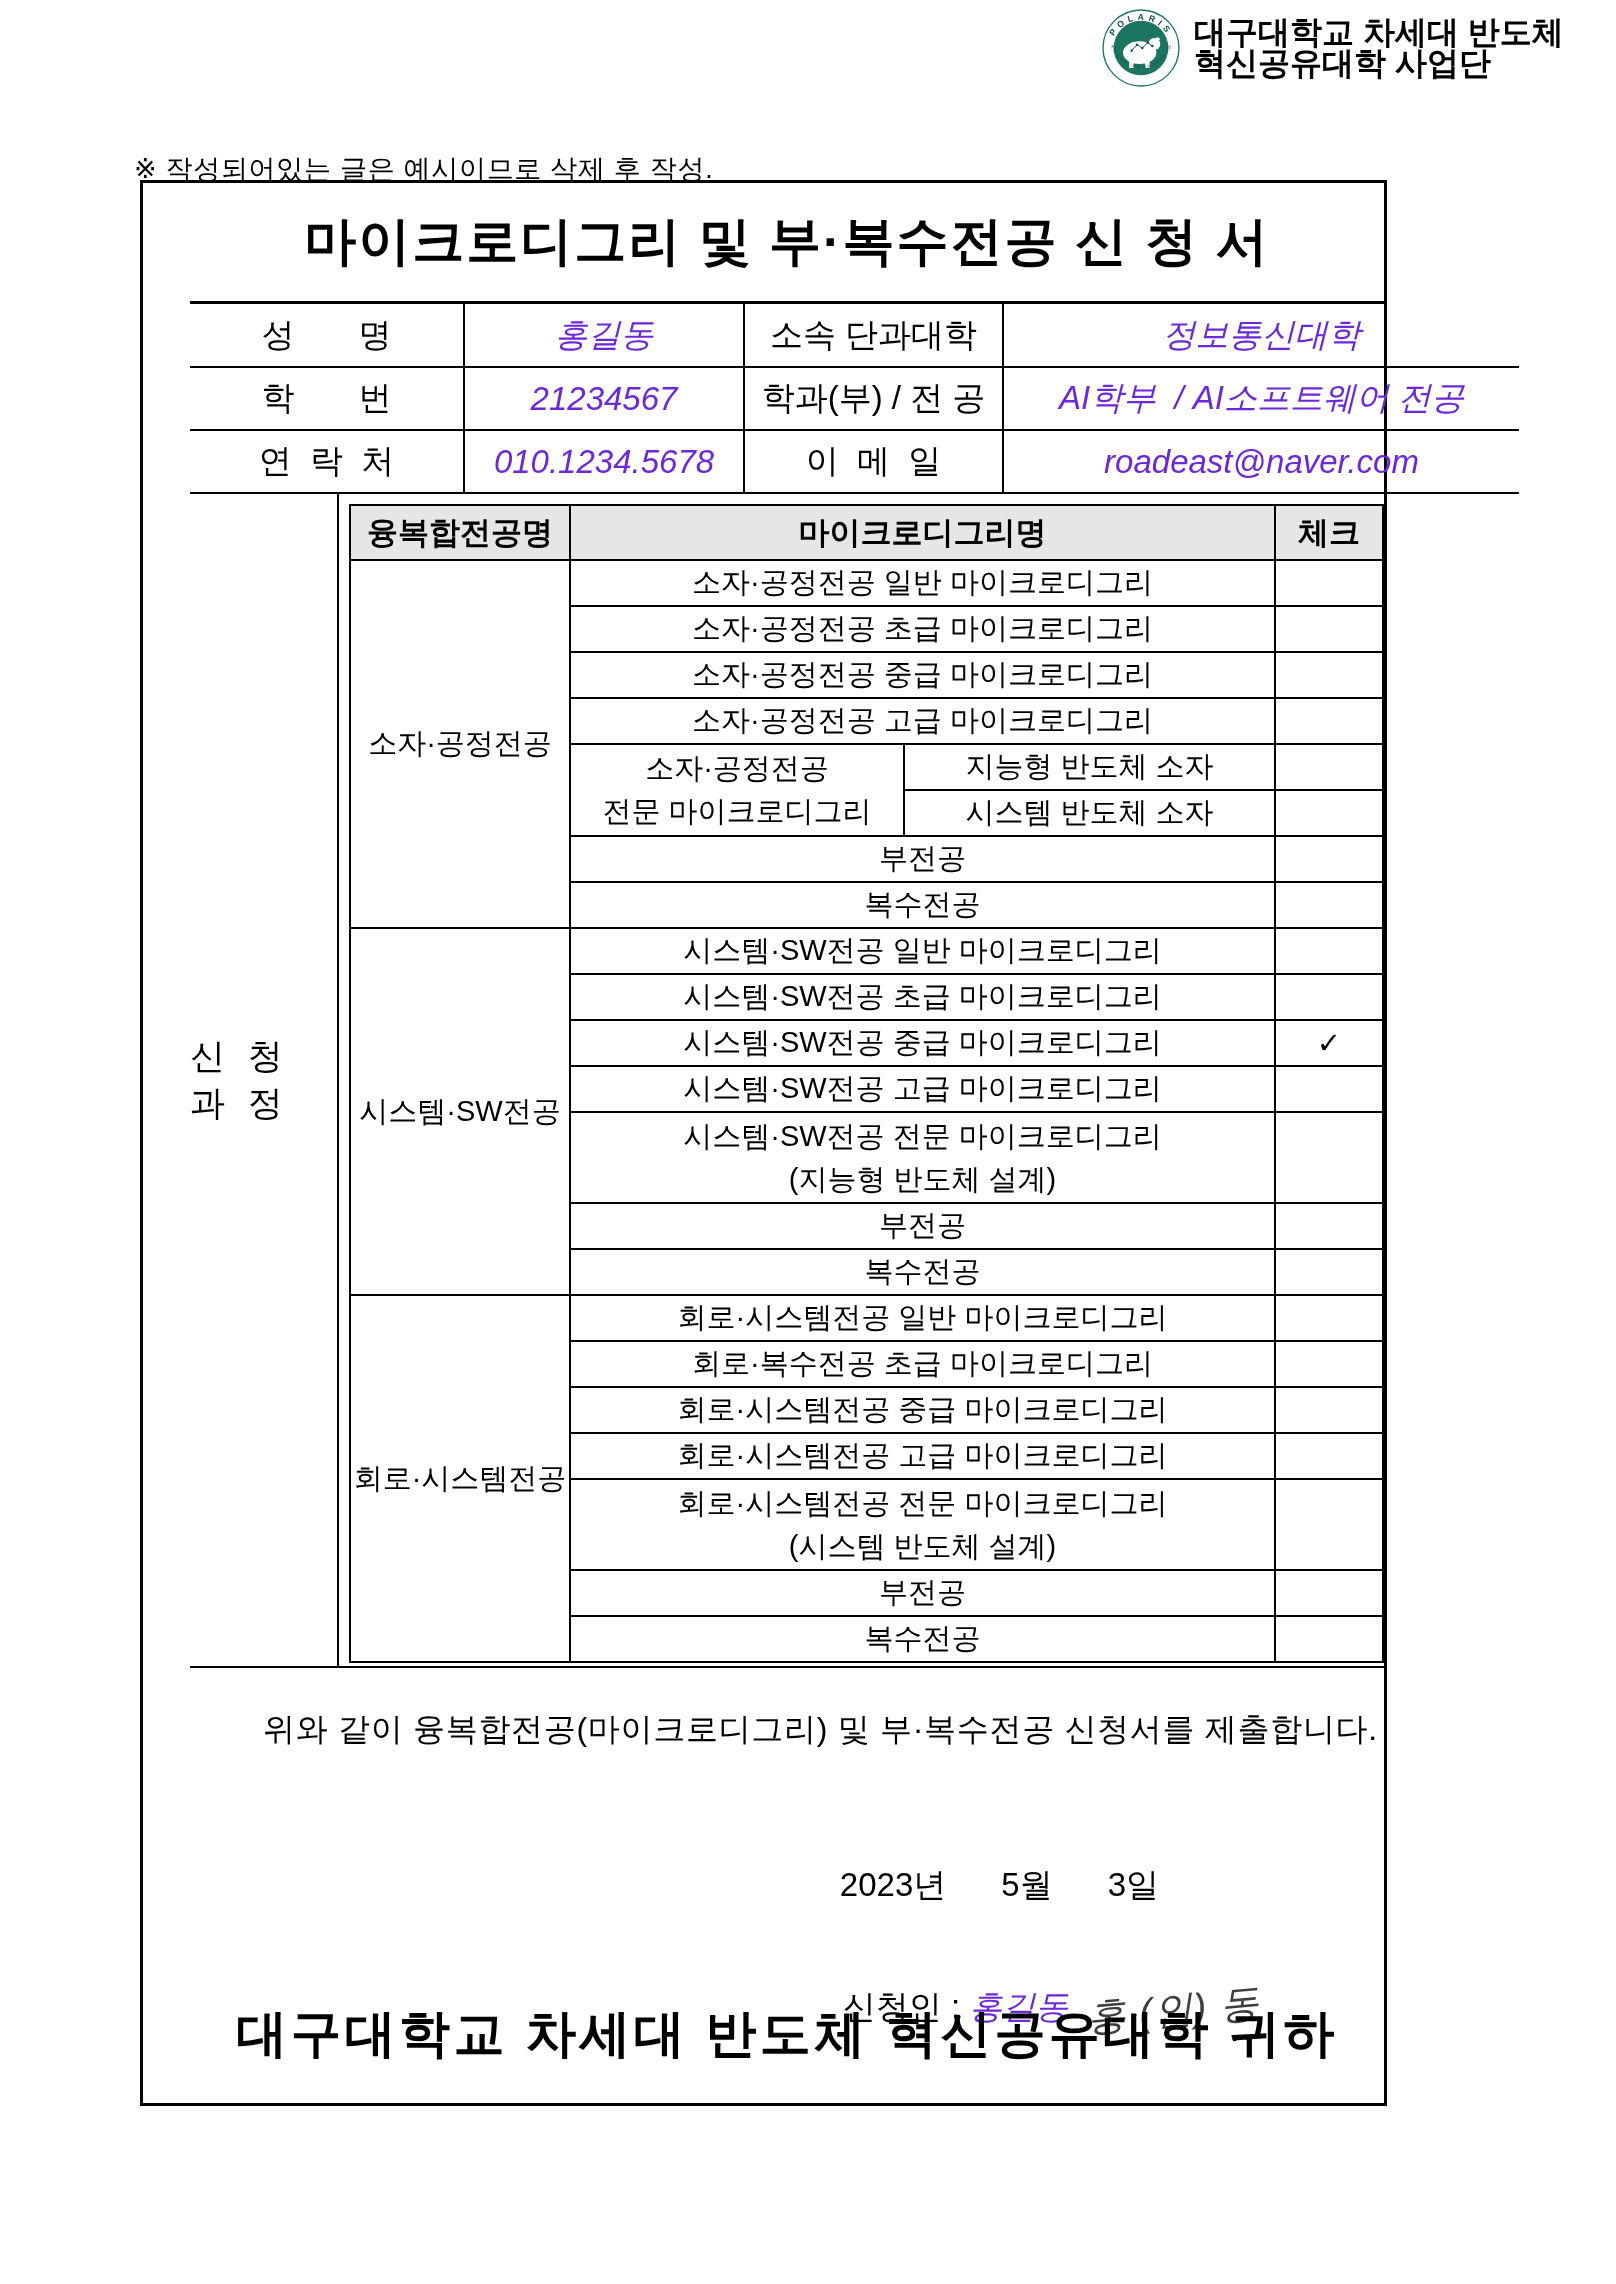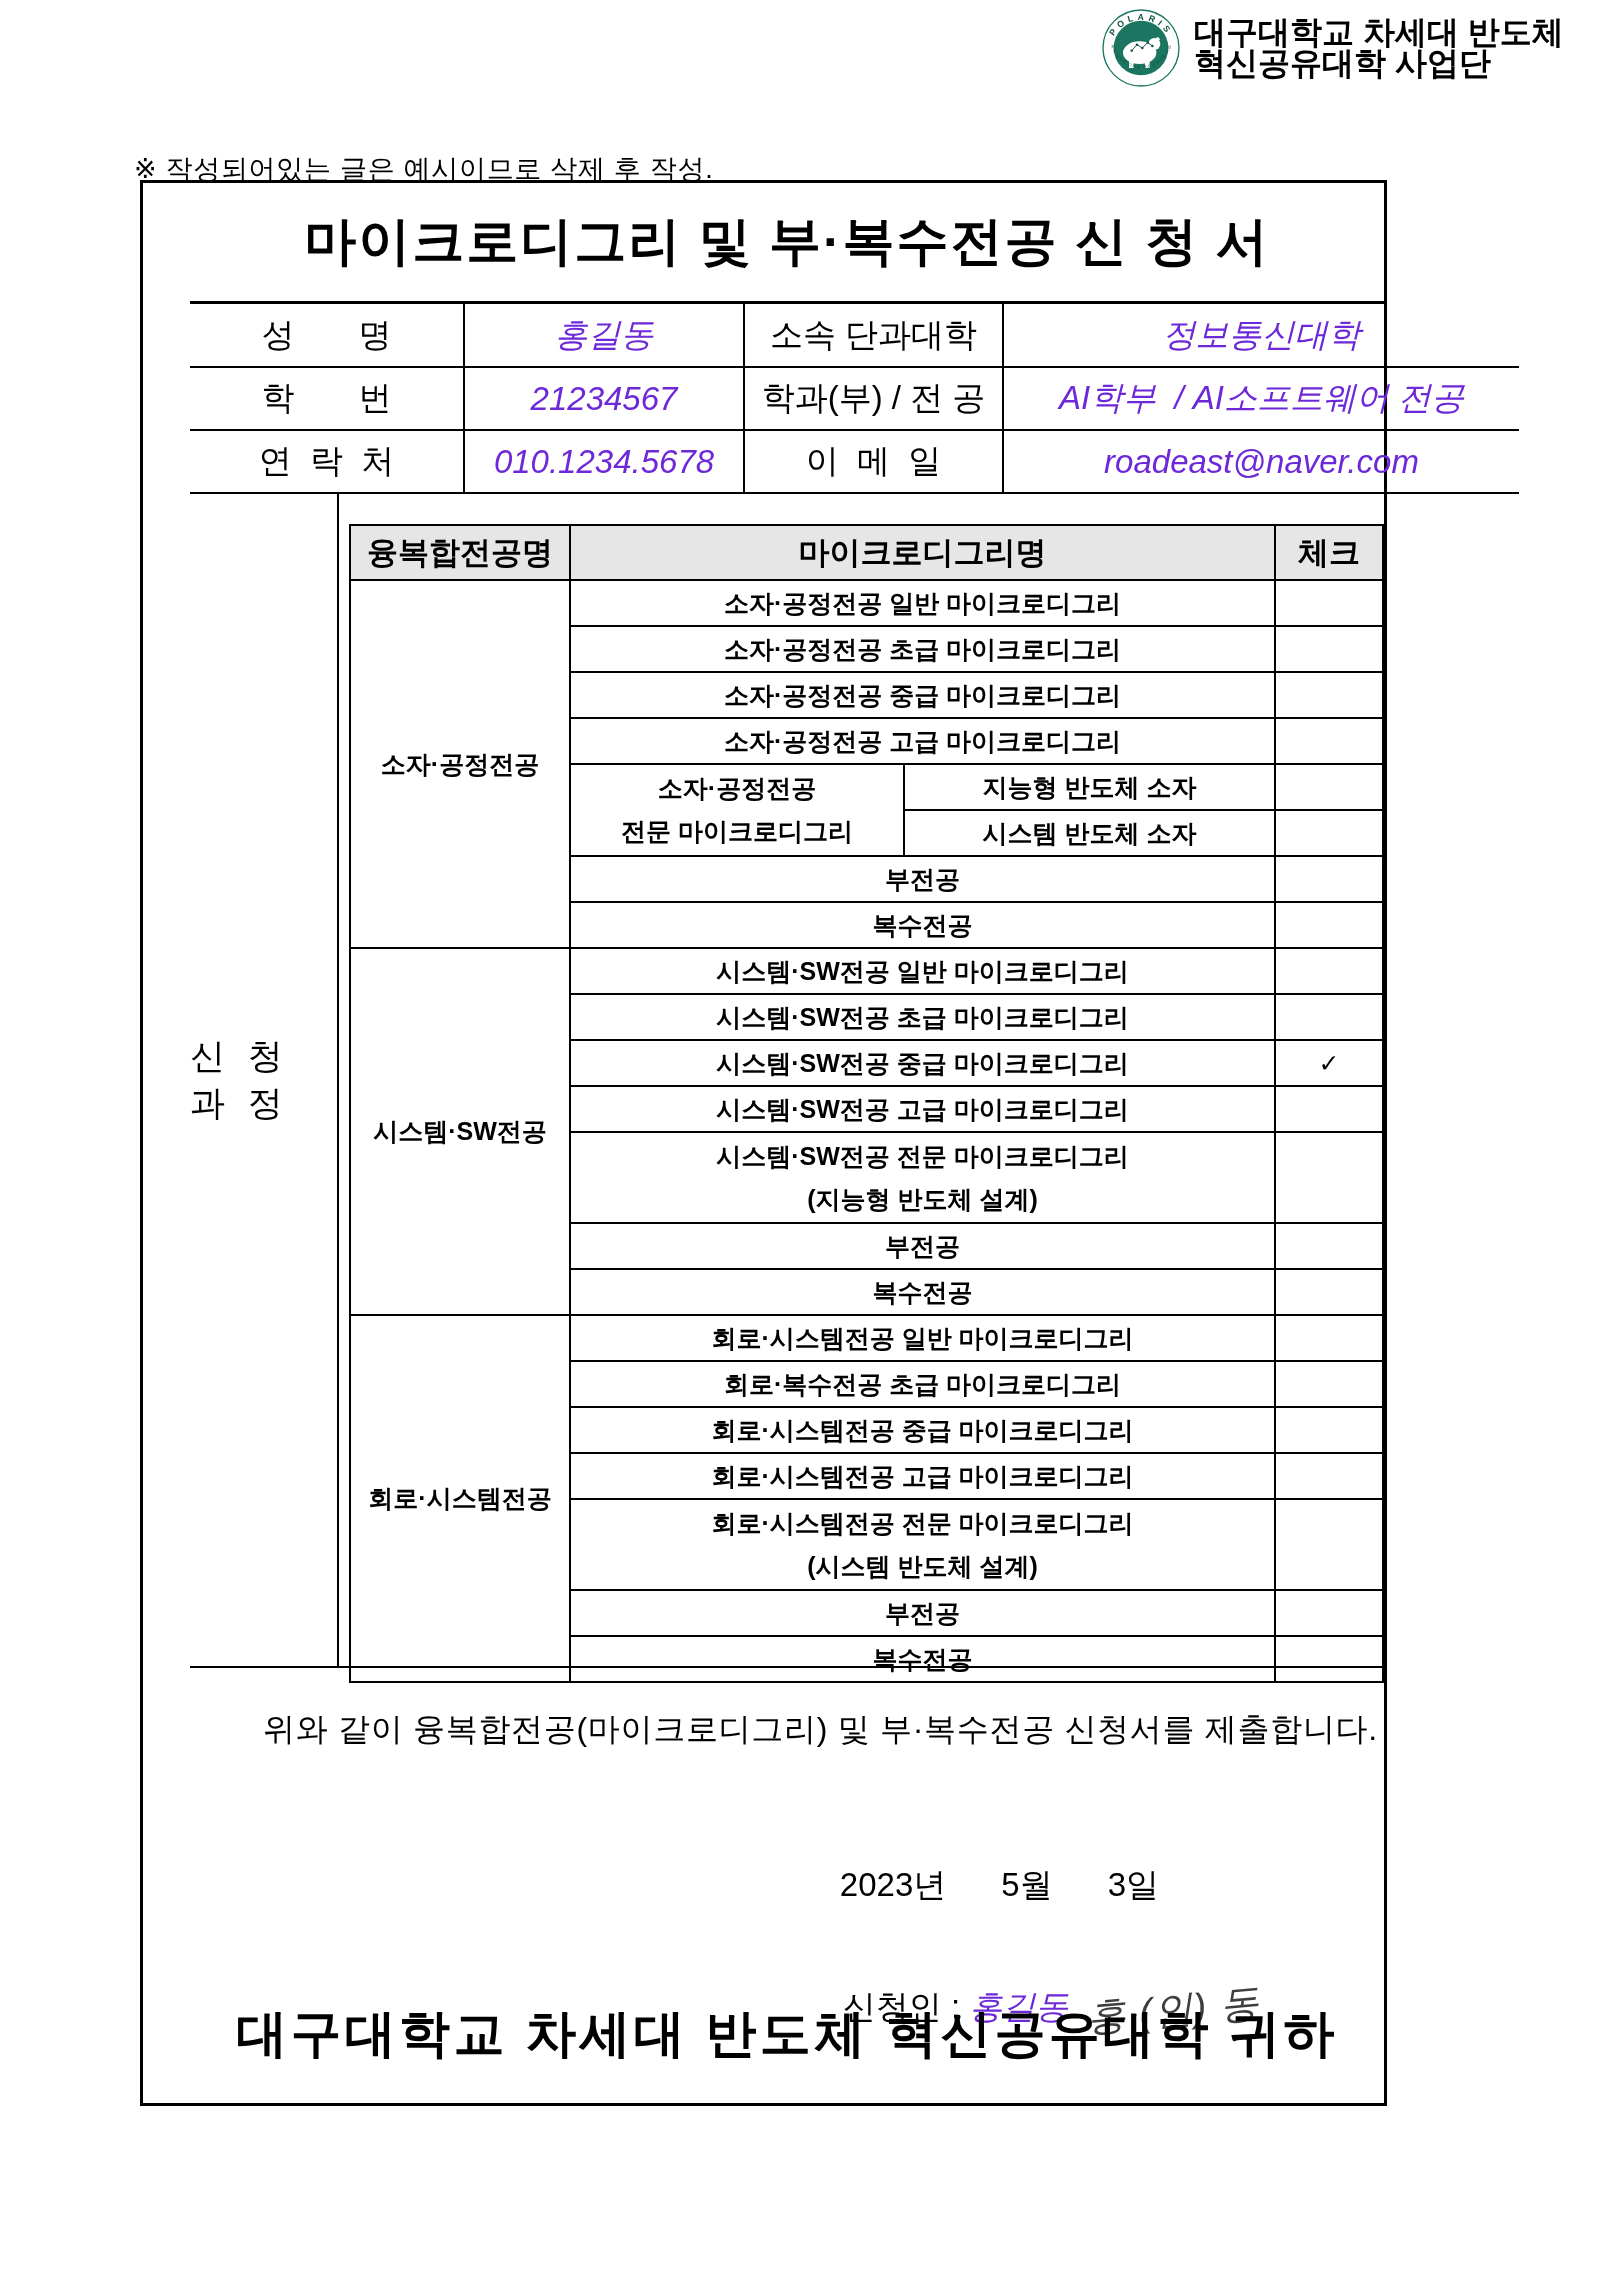--- a/index.html
+++ b/index.html
@@ -27,25 +27,25 @@
   table.info-table td { border:2.6px solid #000; text-align:center; vertical-align:middle;
                         font-size:33px; height:63px; }
   table.info-table tr td:first-child { border-left:none; }
   table.info-table tr td:last-child { border-right:none; }
   table.info-table tr:first-child td { border-top:none; }
   .example { color:#6d28d9; font-style:italic; }
 
   .process-row { display:flex; height:1172px; }
   .process-label { width:276px; border-right:2.6px solid #000; display:flex; align-items:center;
                    justify-content:center; font-size:35px; letter-spacing:6.5px; }
-  .process-content { flex:1; padding:10.4px 0 0 10.4px;margin-top:20px; }
+  .process-content { flex:1; padding:10.4px 0 0 10.4px; }
 
   table.md-table { width:1034px; border-collapse:collapse; table-layout:fixed; }
   table.md-table th, table.md-table td { border:2px solid #000; text-align:center;
-       vertical-align:middle; font-size:25px; overflow:hidden;font-weight:bold; }
+       vertical-align:middle; font-size:29px; overflow:hidden; }
   table.md-table th { background:#e6e6e6; font-weight:bold; height:55px; font-size:31px; }
   table.md-table tr { height:46px; }
   table.md-table tr.tall { height:91px; }
   .section-name { font-size:30px; }
   .two-line div { line-height:43px; }
   .check-cell { font-size:34px; }
 
   .bottom-section { position:relative; border-top:2.6px solid #000; height:425px; }
   .statement { position:absolute; left:40px; top:40px; font-size:32px; letter-spacing:0.7px;margin-left:33px; }
   .red-note  { position:absolute; left:40px; top:91px; font-size:32px; color:#e80000;

